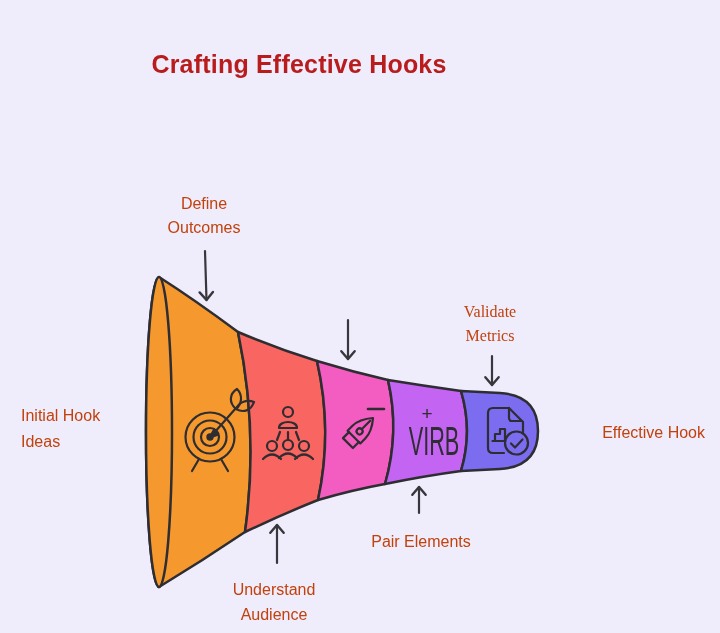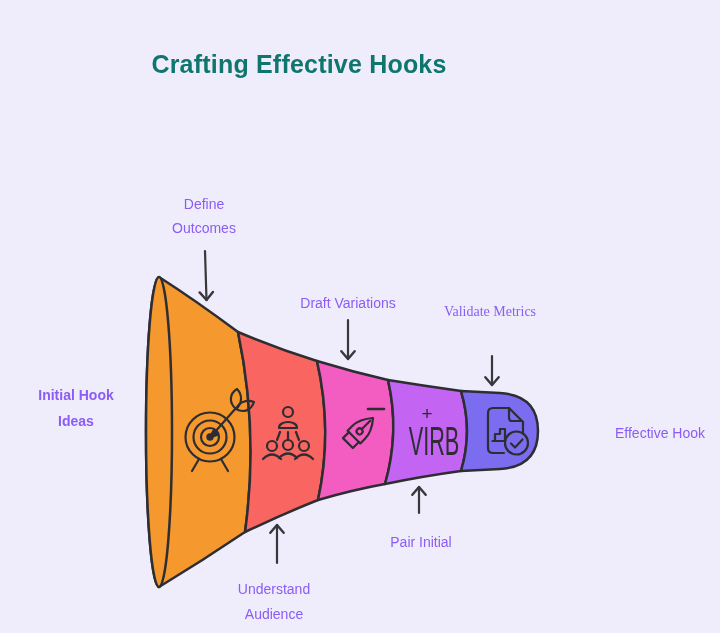--- a/index.html
+++ b/index.html
@@ -6,37 +6,37 @@
   .canvas{
     position:relative;
     width:720px;height:633px;
     background:#EFEDFB;
     font-family:"Liberation Sans", sans-serif;
     overflow:hidden;
   }
   .canvas svg{position:absolute;left:0;top:0;}
   .lbl{
     position:absolute;
-    color:#8b5cf6;
-    font-size:14px;
+    color:#c2410c;
+    font-size:16px;
     line-height:24px;
     text-align:center;
   }
   .title{
     position:absolute;
     left:149px;top:50px;width:300px;
     text-align:center;
     font-size:25px;font-weight:bold;
-    color:#0f766e;
+    color:#b91c1c;
     letter-spacing:0.2px;
   }
   .lbl-define{left:154px;top:192px;width:100px;}
   .lbl-draft{left:277px;top:291px;width:142px;white-space:nowrap;}
   .lbl-validate{left:440px;top:300px;width:100px;font-family:Liberation Serif, serif;}
-  .lbl-initial{left:21px;top:382px;width:110px;text-align:center;line-height:26px;font-weight:bold;}
+  .lbl-initial{left:21px;top:403px;width:110px;text-align:left;line-height:26px;}
   .lbl-effective{left:555px;top:421px;width:150px;text-align:right;white-space:nowrap;}
   .lbl-pair{left:351px;top:530px;width:140px;white-space:nowrap;}
   .lbl-understand{left:219px;top:577px;width:110px;line-height:25px;}
 </style>
 </head>
 <body>
 
 <div class="canvas">
 
   <svg width="720" height="633" viewBox="0 0 720 633">
@@ -122,24 +122,23 @@
       <path d="M492,356 L492,385" marker-end="url(#arrowhead)"></path>
       <path d="M419,513 L419,487" marker-end="url(#arrowhead)"></path>
       <path d="M277,563 L277,525" marker-end="url(#arrowhead)"></path>
     </g>
   </svg>
 
   <div class="title">Crafting Effective Hooks</div>
 
   <div class="lbl lbl-define">Define Outcomes</div>
 
-  <div class="lbl lbl-draft">Draft Variations</div>
 
   <div class="lbl lbl-validate">Validate Metrics</div>
 
   <div class="lbl lbl-initial">Initial Hook Ideas</div>
 
   <div class="lbl lbl-effective">Effective Hook</div>
 
-  <div class="lbl lbl-pair">Pair Initial</div>
+  <div class="lbl lbl-pair">Pair Elements</div>
 
   <div class="lbl lbl-understand">Understand Audience</div>
 </div>
 
 </body></html>

